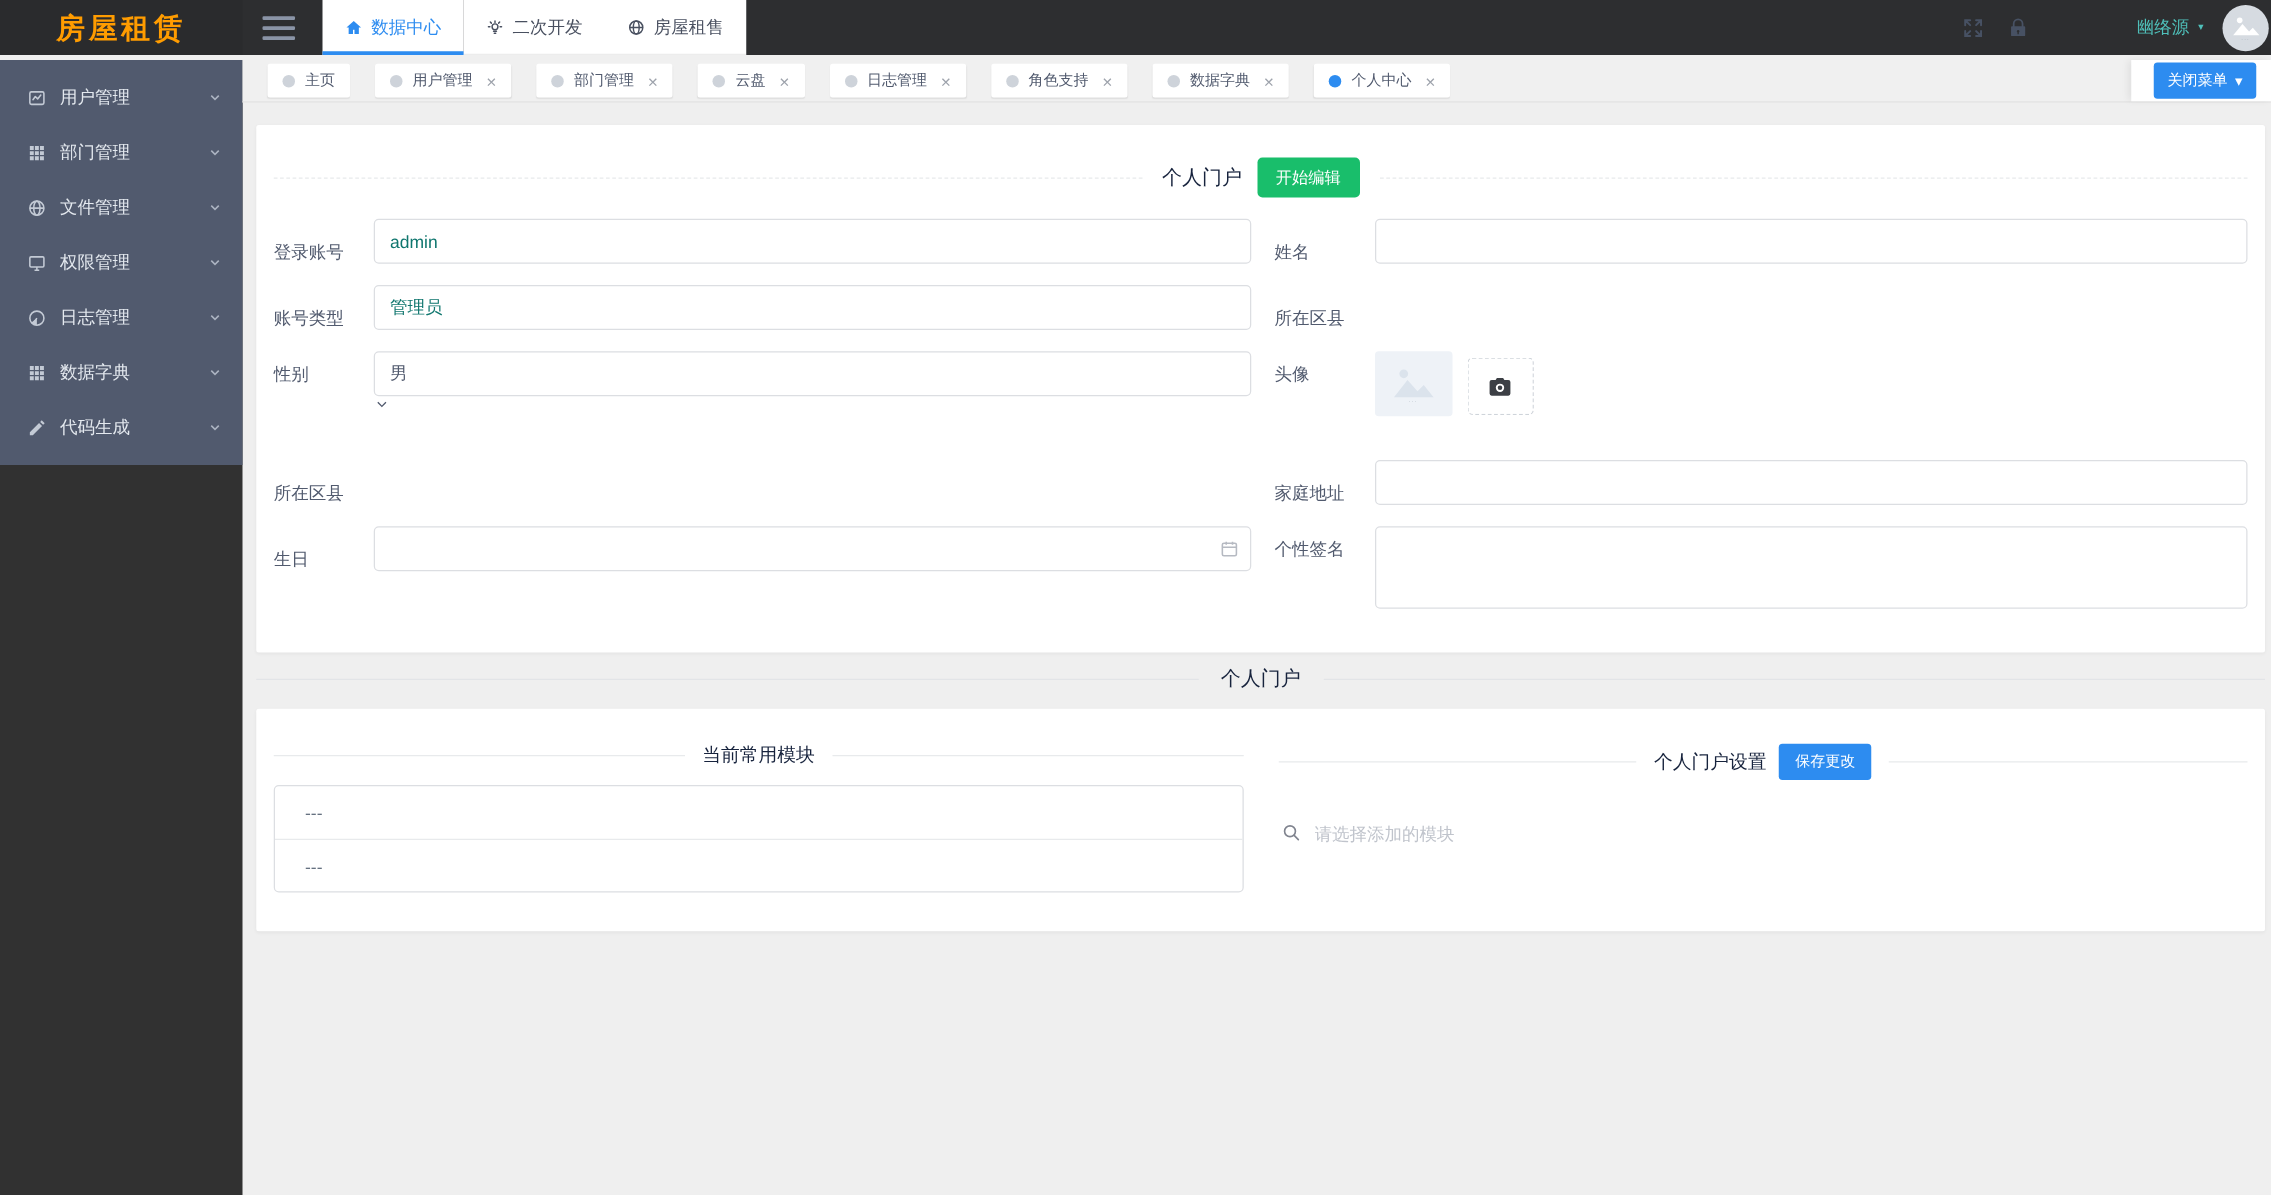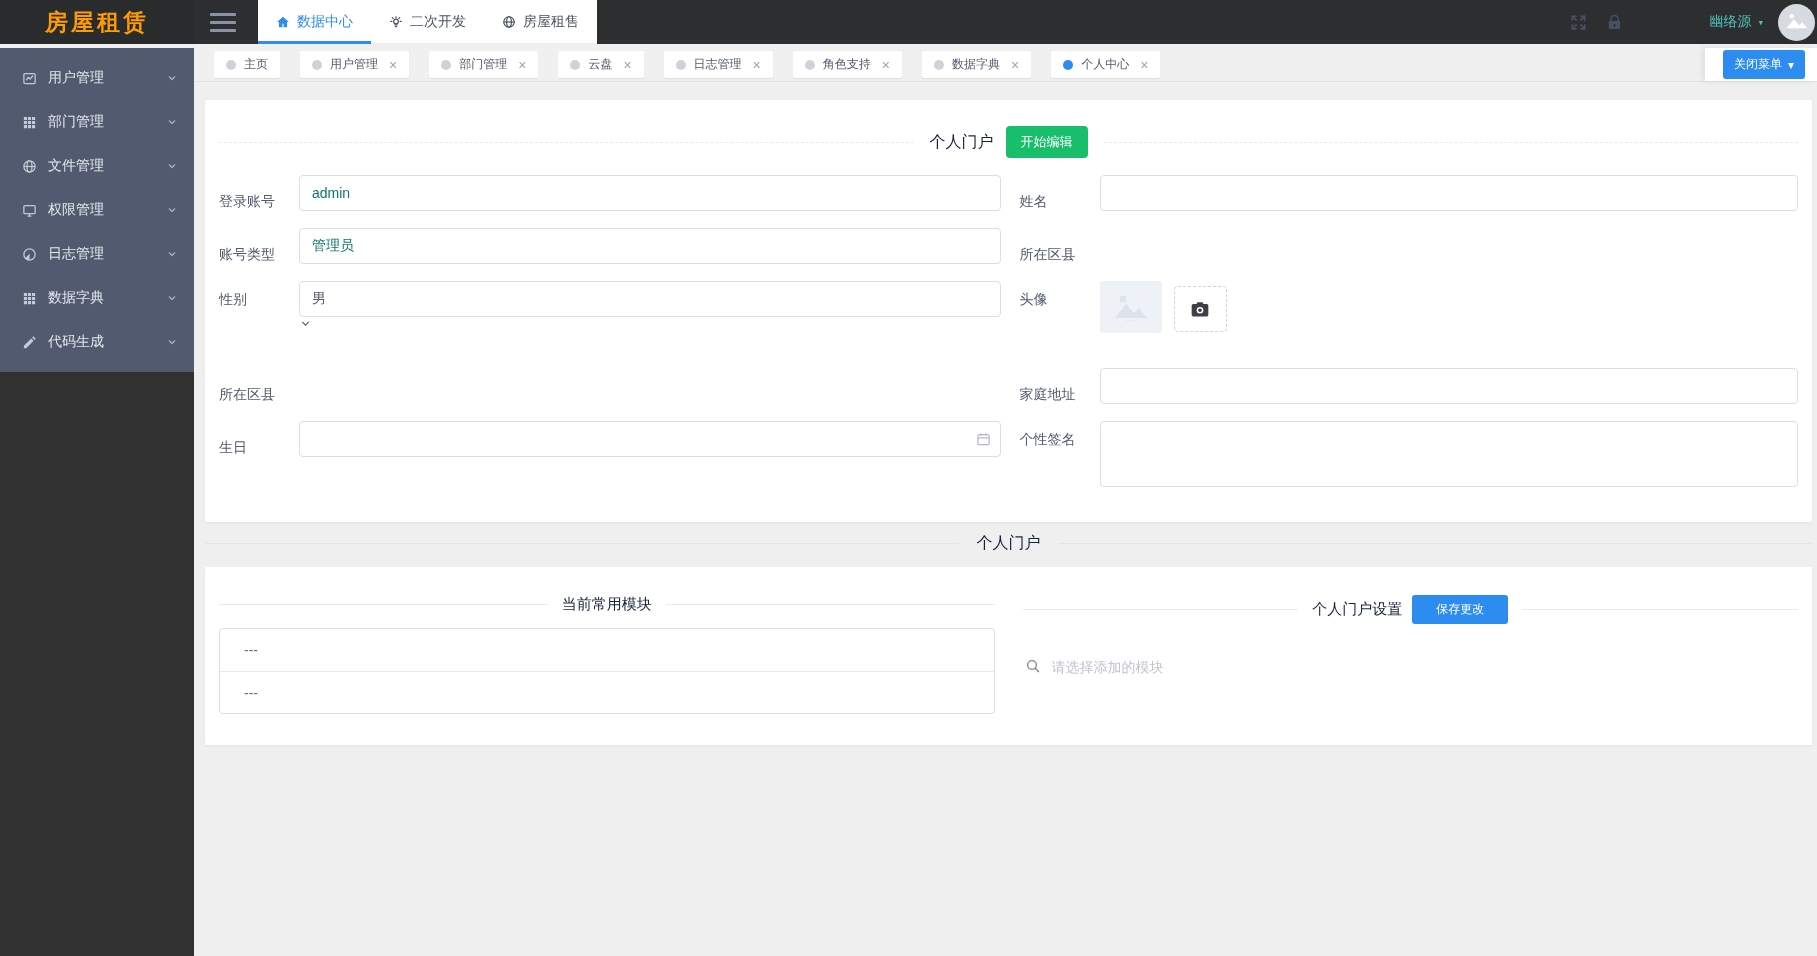--- a/index.html
+++ b/index.html
@@ -90,21 +90,21 @@
 
   .section-divider { position:absolute; left:11px; top:451px; width:1607px; height:20px; display:flex; align-items:center; }
   .section-divider .line { flex:1; border-top:1px solid #e2e4e7; }
   .section-divider .t { font-size:16px; color:#17233d; margin:0 18px; }
 
   .card2 { left:11px; top:485px; width:1607px; height:178px; display:flex; }
   .half { width:50%; padding:0 14px; }
   .divider-title2 { display:flex; align-items:center; margin-top:28px; }
   .divider-title2 .line { flex:1; border-top:1px solid #e8eaec; }
   .divider-title2 .t { font-size:15px; color:#17233d; font-weight:normal; margin:0 14px; }
-  .btn-save { background:#2d8cf0; color:#fff; font-size:12px; border:none; border-radius:3px; padding:6px 24px;
+  .btn-save { background:#2d8cf0; color:#fff; font-size:12px; border:none; border-radius:3px; padding:6px 13px;
               margin-right:14px; cursor:pointer; font-family:inherit; }
   .module-list { margin-top:14px; border:1px solid #dcdee2; border-radius:4px; background:#fff; }
   .module-row { height:42px; display:flex; align-items:center; padding-left:24px; font-size:14px; color:#657180; cursor:pointer; }
   .module-row + .module-row { border-top:1px solid #e8eaec; }
   .search-row { margin-top:34px; display:flex; gap:9px; padding-left:2px; }
   .search-row .sicon { color:#80848f; flex:none; }
   .search-input { border:none; outline:none; background:transparent; font-size:14px; color:#515a6e; width:80%; font-family:inherit; }
   .search-input::placeholder { color:#c0c4cc; }
 </style>
 </head>

